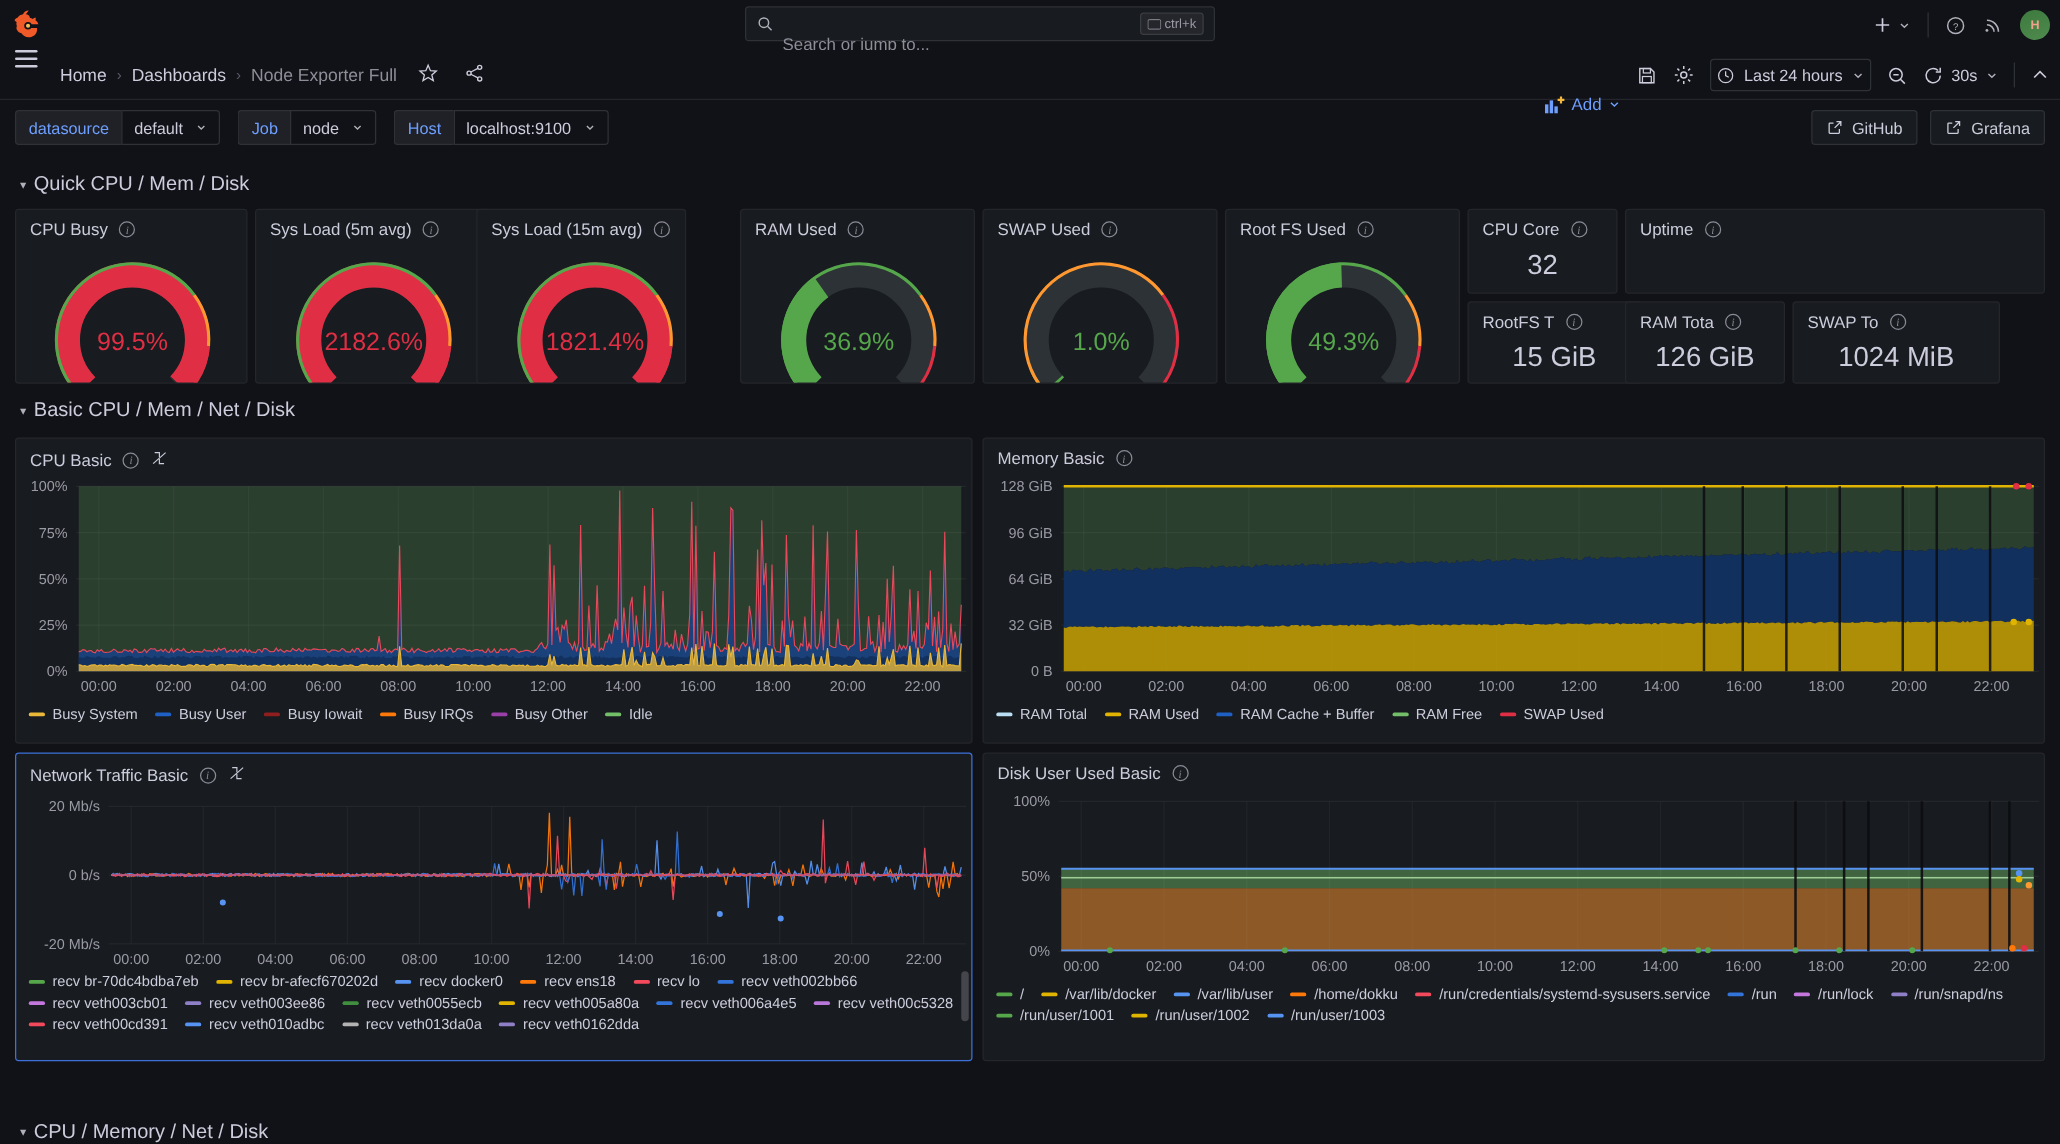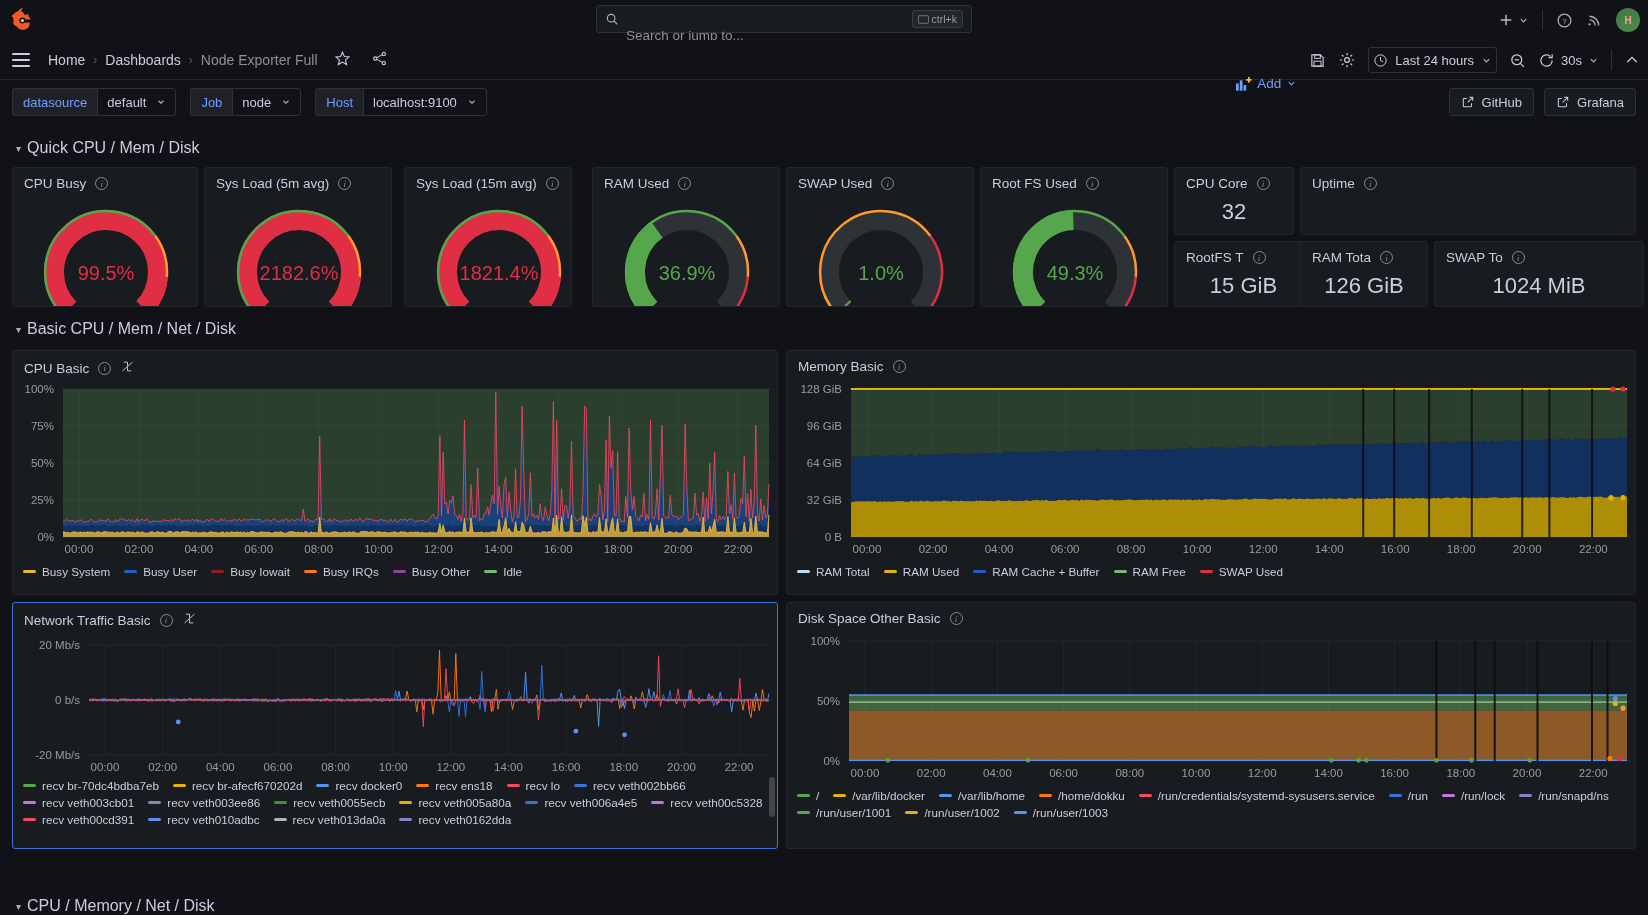--- a/index.html
+++ b/index.html
@@ -31,21 +31,21 @@
   .ticon { color: #b0b0bb; display: flex; align-items: center; }
   .vdiv { width: 1px; height: 20px; background: #2e3136; }
   .avatar {
     width: 24px; height: 24px; border-radius: 50%;
     background: linear-gradient(160deg,#3d7a3d 0%,#4f8a4f 100%);
     display: flex; align-items: center; justify-content: center;
     font-size: 10px; color: #f2a28b; font-weight: bold;
   }
   
   .crumbbar {
-    height: 40px; display: flex; align-items: center;
+    height: 40px; display: flex; 
     border-bottom: 1px solid #24262b; position: relative;
     background: #111217;
   }
   .hamburger { margin-left: 12px; width: 18px; display:flex; flex-direction:column; gap:4px; cursor:pointer;}
   .hamburger i { display:block; height:2px; background:#ccccdc; border-radius:1px;}
   .crumbs { display: flex; align-items: center; gap: 8px; margin-left: 18px; font-size: 14px; }
   .crumbs a { color: #ccccdc; text-decoration: none; }
   .crumbs .cur { color: #8e8e99; }
   .crumbs .sep { color: #5a5a66; font-size: 12px; }
   .crumbicon { color: #ccccdc; margin-left: 4px; }
@@ -311,21 +311,21 @@
     </div>
     <svg width="188" height="140" style="position:absolute;left:0;top:0">
       <path d="M57.2,140.8 A52,52 0 1 1 130.8,140.8" fill="none" stroke="#2c3235" stroke-width="20" stroke-linecap="butt" opacity="1"></path>
         <path d="M57.2,140.8 A52,52 0 1 1 130.8,140.8" fill="none" stroke="#e02f44" stroke-width="20" stroke-linecap="butt" opacity="1"></path>
         <path d="M50.9,147.1 A61,61 0 1 1 143.4,68.1" fill="none" stroke="#56a64b" stroke-width="2.5" stroke-linecap="butt" opacity="1"></path>
         <path d="M143.4,68.1 A61,61 0 0 1 154.8,108.8" fill="none" stroke="#ff9830" stroke-width="2.5" stroke-linecap="butt" opacity="1"></path>
         <path d="M154.8,108.8 A61,61 0 0 1 137.1,147.1" fill="none" stroke="#e02f44" stroke-width="2.5" stroke-linecap="butt" opacity="1"></path>
       <text x="94" y="112" text-anchor="middle" font-size="20" fill="#e02f44" font-family="Liberation Sans, sans-serif">2182.6%</text>
     </svg>
     </div>
-    <div class="panel" style="left: 404px; top: 167px; width: 168px; height: 140px;">
+    <div class="panel" style="left: 381px; top: 167px; width: 168px; height: 140px;">
     <div class="ptitle">
       <span>Sys Load (15m avg)</span>
       <span class="infoicon">i</span>
     </div>
     <svg width="188" height="140" style="position:absolute;left:0;top:0">
       <path d="M57.2,140.8 A52,52 0 1 1 130.8,140.8" fill="none" stroke="#2c3235" stroke-width="20" stroke-linecap="butt" opacity="1"></path>
         <path d="M57.2,140.8 A52,52 0 1 1 130.8,140.8" fill="none" stroke="#e02f44" stroke-width="20" stroke-linecap="butt" opacity="1"></path>
         <path d="M50.9,147.1 A61,61 0 1 1 143.4,68.1" fill="none" stroke="#56a64b" stroke-width="2.5" stroke-linecap="butt" opacity="1"></path>
         <path d="M143.4,68.1 A61,61 0 0 1 154.8,108.8" fill="none" stroke="#ff9830" stroke-width="2.5" stroke-linecap="butt" opacity="1"></path>
         <path d="M154.8,108.8 A61,61 0 0 1 137.1,147.1" fill="none" stroke="#e02f44" stroke-width="2.5" stroke-linecap="butt" opacity="1"></path>
@@ -398,21 +398,21 @@
     </div>
     <div class="statvalue" style="margin-top:8px">15 GiB</div>
     </div>
     <div class="panel" style="left: 1300px; top: 241px; width: 128px; height: 66px;">
     <div class="ptitle">
       <span>RAM Tota</span>
       <span class="infoicon">i</span>
     </div>
     <div class="statvalue" style="margin-top:8px">126 GiB</div>
     </div>
-    <div class="panel" style="left: 1434px; top: 241px; width: 210px; height: 66px;">
+    <div class="panel" style="left: 1434px; top: 241px; width: 166px; height: 66px;">
     <div class="ptitle">
       <span>SWAP To</span>
       <span class="infoicon">i</span>
     </div>
     <div class="statvalue" style="margin-top:8px">1024 MiB</div>
     </div>
   </div>
 
 <div class="rowheader" style="position:absolute;top:314px;left:0;">
   <span class="chev">▾</span>
@@ -697,21 +697,21 @@
       <div class="leg">
         <span class="swatch" style="background:#8f7fc7"></span>
                    <span>recv veth0162dda</span>
       </div>
     </div>
   <div class="scrollbar" style="top:174px;height:40px;"></div>
 </div>
 
 <div class="panel" style="left:786px;top:602px;width:850px;height:247px;">
   <div class="ptitle">
-    <span>Disk Space Other Basic</span>
+    <span>Disk User Used Basic</span>
     <span class="infoicon">i</span>
   </div>
   <svg id="svg-disk" width="850" height="160" style="position:absolute;left:0;top:28px">
       <line x1="60" y1="10" x2="844" y2="10" stroke="#2c3235" stroke-width="1" opacity="0.55"></line>
       <text class="axlabel" x="53" y="14" text-anchor="end">100%</text>
       <line x1="60" y1="70" x2="844" y2="70" stroke="#2c3235" stroke-width="1" opacity="0.55"></line>
       <text class="axlabel" x="53" y="74" text-anchor="end">50%</text>
       <line x1="60" y1="130" x2="844" y2="130" stroke="#2c3235" stroke-width="1" opacity="0.55"></line>
       <text class="axlabel" x="53" y="134" text-anchor="end">0%</text>
       <line x1="78" y1="10" x2="78" y2="130" stroke="#2c3235" stroke-width="1" opacity="0.45"></line>
@@ -767,21 +767,21 @@
       <div class="leg">
         <span class="swatch" style="background:#56a64b"></span>
                    <span>/</span>
       </div>
       <div class="leg">
         <span class="swatch" style="background:#e0b400"></span>
                    <span>/var/lib/docker</span>
       </div>
       <div class="leg">
         <span class="swatch" style="background:#5794f2"></span>
-                   <span>/var/lib/home</span>
+                   <span>/var/lib/user</span>
       </div>
       <div class="leg">
         <span class="swatch" style="background:#ff780a"></span>
                    <span>/home/dokku</span>
       </div>
       <div class="leg">
         <span class="swatch" style="background:#f2495c"></span>
                    <span>/run/credentials/systemd-sysusers.service</span>
       </div>
       <div class="leg">

